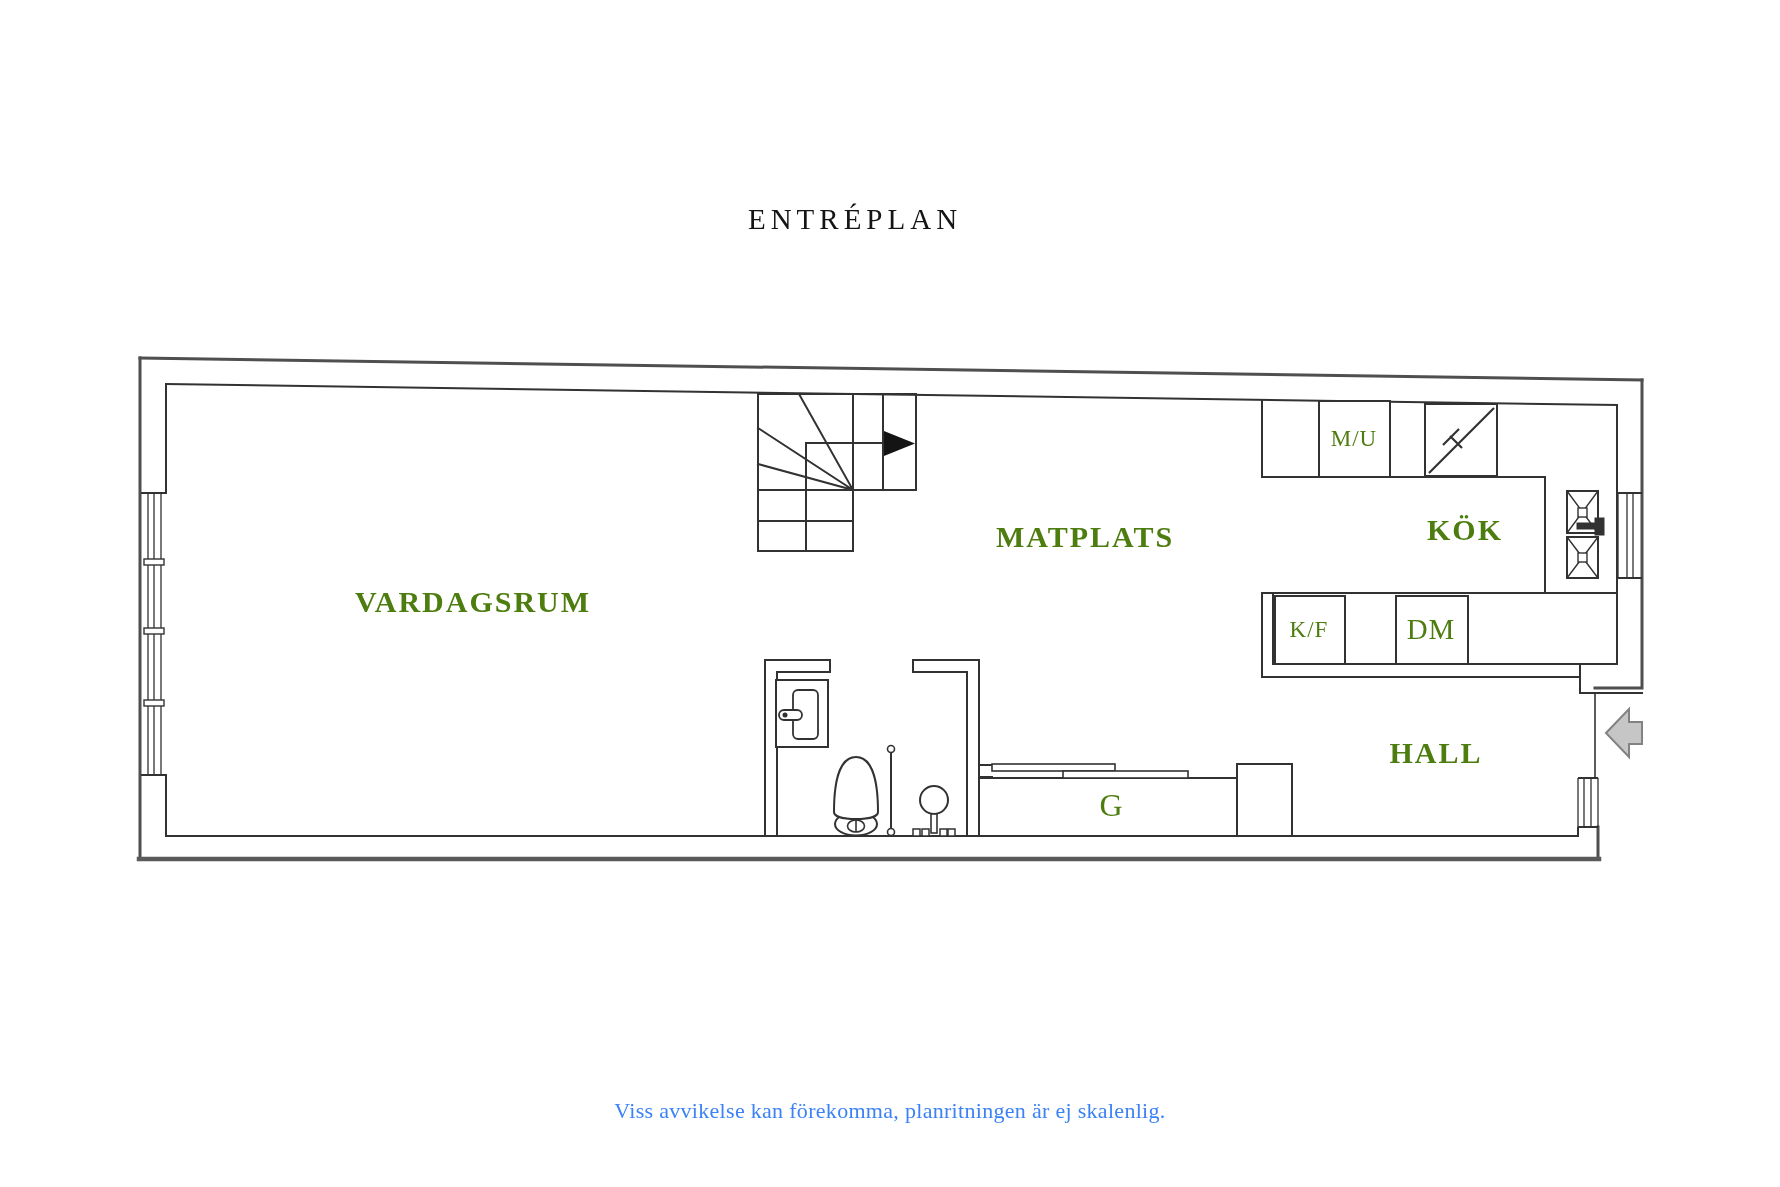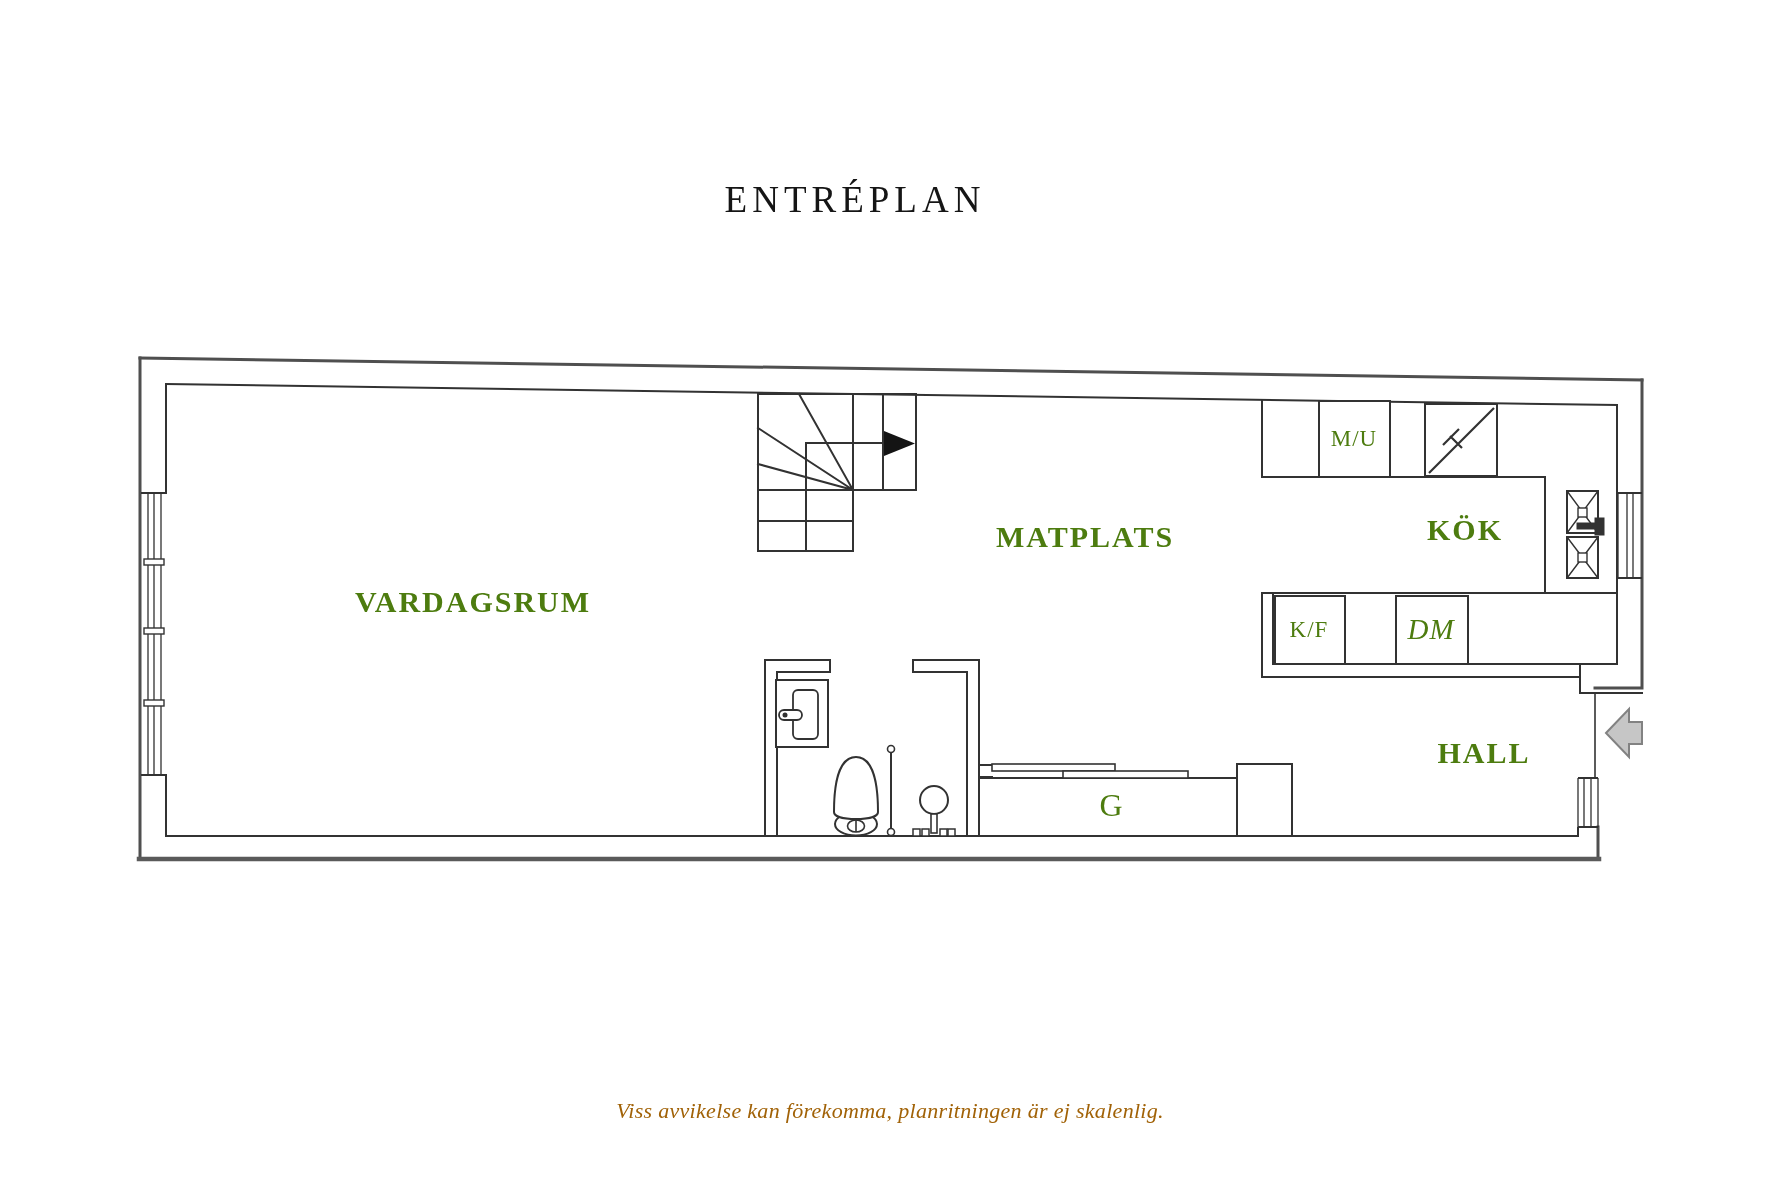--- a/index.html
+++ b/index.html
@@ -1,26 +1,26 @@
 <!DOCTYPE html>
 <html><head>
 <meta charset="utf-8">
 <style>
   html,body{margin:0;padding:0;background:#ffffff;}
   body{width:1780px;height:1187px;position:relative;overflow:hidden;
        font-family:"Liberation Serif","DejaVu Serif",serif;}
   #plan-svg{position:absolute;left:0;top:0;}
   .label{position:absolute;transform:translate(-50%,-50%);white-space:nowrap;
          color:#4d7c0f;line-height:1;}
-  .title{font-size:37px;letter-spacing:5px;color:#151515;}
+  .title{font-size:29px;letter-spacing:5px;color:#151515;margin-top:20px;}
   .room{font-size:30px;letter-spacing:2px;font-weight:bold;}
   .appliance{font-size:23px;letter-spacing:1px;}
   .appliance-lg{font-size:29px;letter-spacing:1px;}
   .g-label{font-size:32px;}
-  .disclaimer{font-size:22px;font-style:italic;letter-spacing:0.3px;color:#a16207;}
+  .disclaimer{font-size:22px;letter-spacing:0.3px;color:#3b82f6;}
 </style>
 </head>
 <body>
 
 <svg id="plan-svg" width="1780" height="1187" viewBox="0 0 1780 1187">
 
   <g stroke="#4f4f4f" stroke-width="3" fill="none" stroke-linecap="square">
     <path d="M140,358 L1642,380"></path>
     <path d="M1642,380 L1642,688 L1595,688"></path>
     <path d="M140,358 L140,859"></path>
@@ -142,23 +142,23 @@
 </svg>
 
 <div class="label title" style="left:855px;top:199px;">ENTRÉPLAN</div>
 
 <div class="label room" style="left:473px;top:602px;">VARDAGSRUM</div>
 
 <div class="label room" style="left:1085px;top:537px;">MATPLATS</div>
 
 <div class="label room" style="left:1428px;top:530px;margin-left:37px;">KÖK</div>
 
-<div class="label room" style="left:1436px;top:753px;margin-left:48px;">HALL</div>
+<div class="label room" style="left:1436px;top:753px;">HALL</div>
 
 <div class="label g-label" style="left:1111px;top:805px;">G</div>
 
 <div class="label appliance" style="left:1354px;top:438px;">M/U</div>
 
 <div class="label appliance" style="left:1309px;top:629px;">K/F</div>
 
-<div class="label appliance-lg" style="left:1431px;top:629px;font-style:italic;">DM</div>
+<div class="label appliance-lg" style="left:1431px;top:629px;">DM</div>
 
 <div class="label disclaimer" style="left:890px;top:1111px;">Viss avvikelse kan förekomma, planritningen är ej skalenlig.</div>
 
 </body></html>

